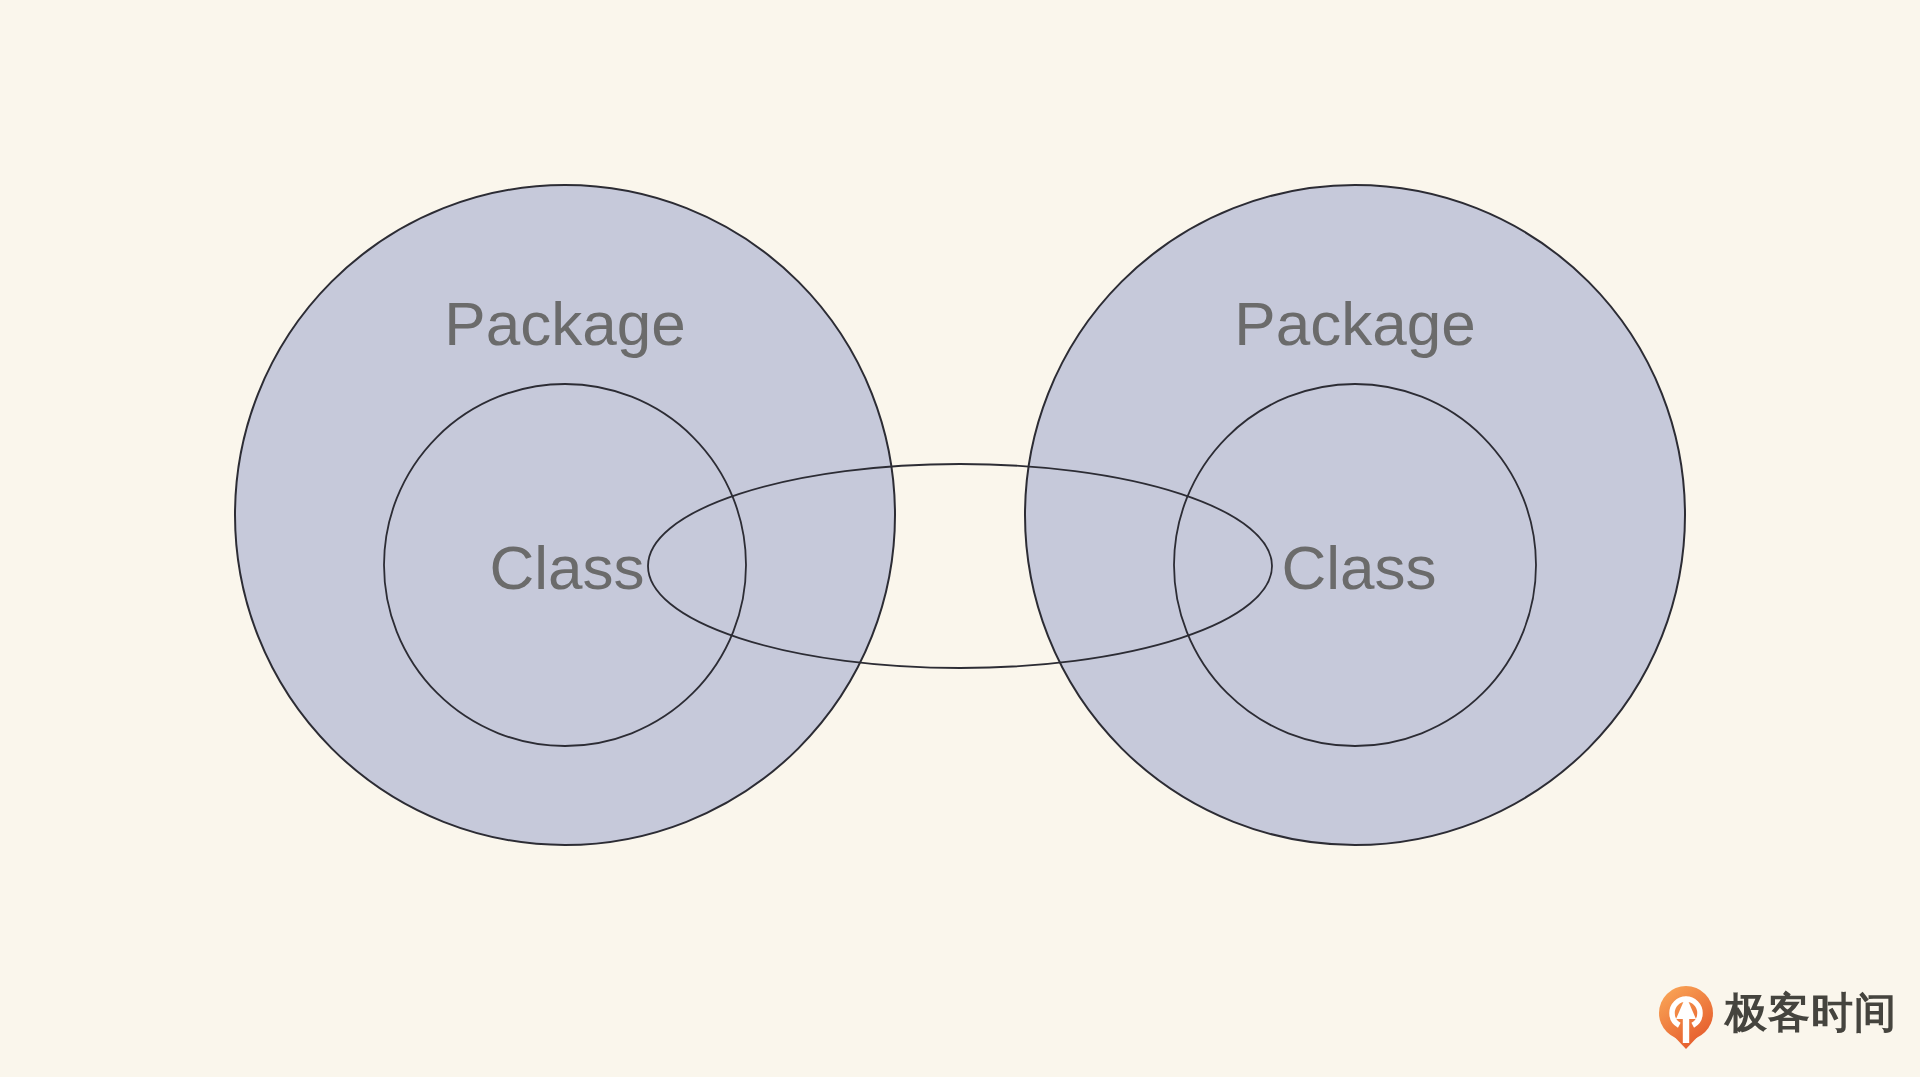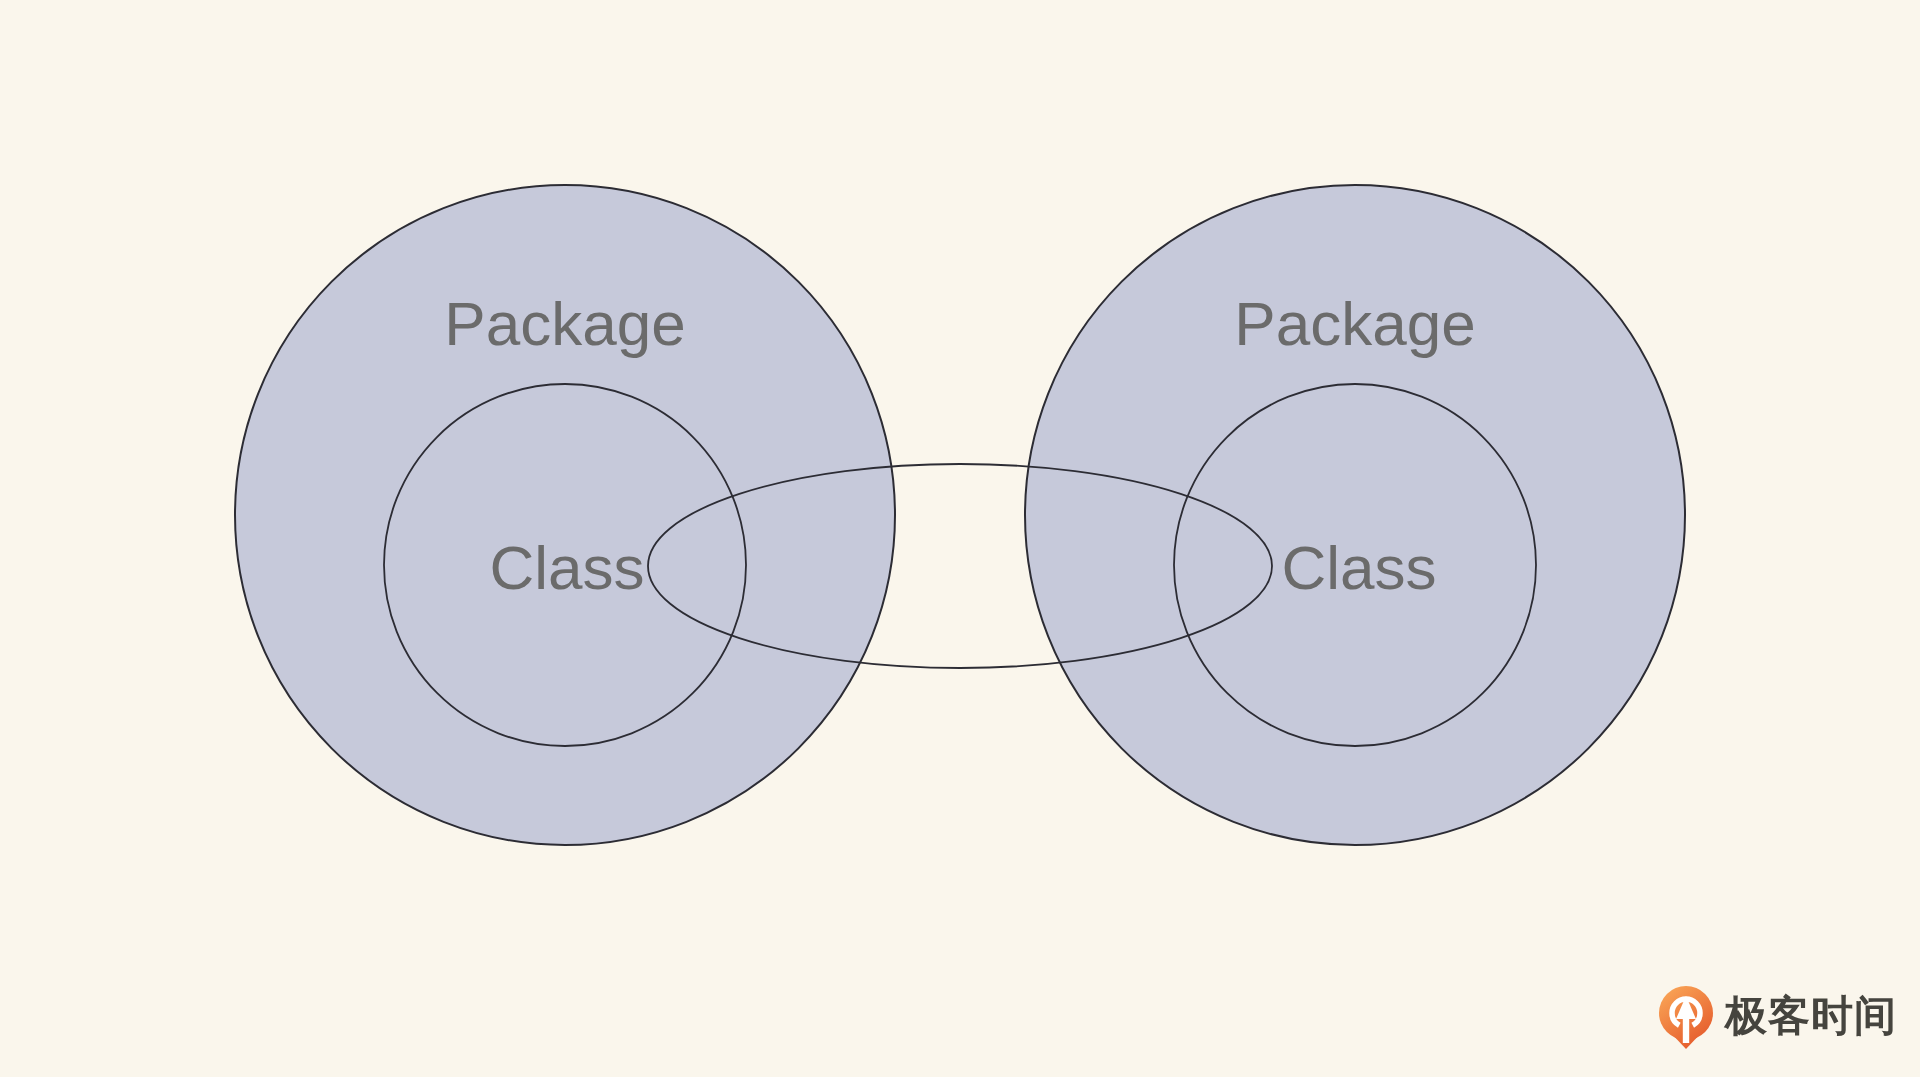--- a/index.html
+++ b/index.html
@@ -34,21 +34,21 @@
     align-items: center;
     gap: 11px;
   }
   #logo .brand {
     font-size: 42px;
     font-weight: 600;
     color: #45443e;
     letter-spacing: 1px;
     line-height: 1;
     padding-bottom: 4px;
-    font-family: Liberation Serif, serif;
+    font-family: Liberation Mono, monospace;
   }
 </style>
 </head>
 <body>
 
 <svg id="diagram" width="1920" height="1077" viewBox="0 0 1920 1077">
 
   <circle cx="565" cy="515" r="330" fill="#c6c9da" stroke="#2c2c34" stroke-width="2"></circle>
   <circle cx="565" cy="565" r="181" fill="none" stroke="#2c2c34" stroke-width="1.8"></circle>
   <text class="shape-label" x="565" y="345" text-anchor="middle">Package</text>

